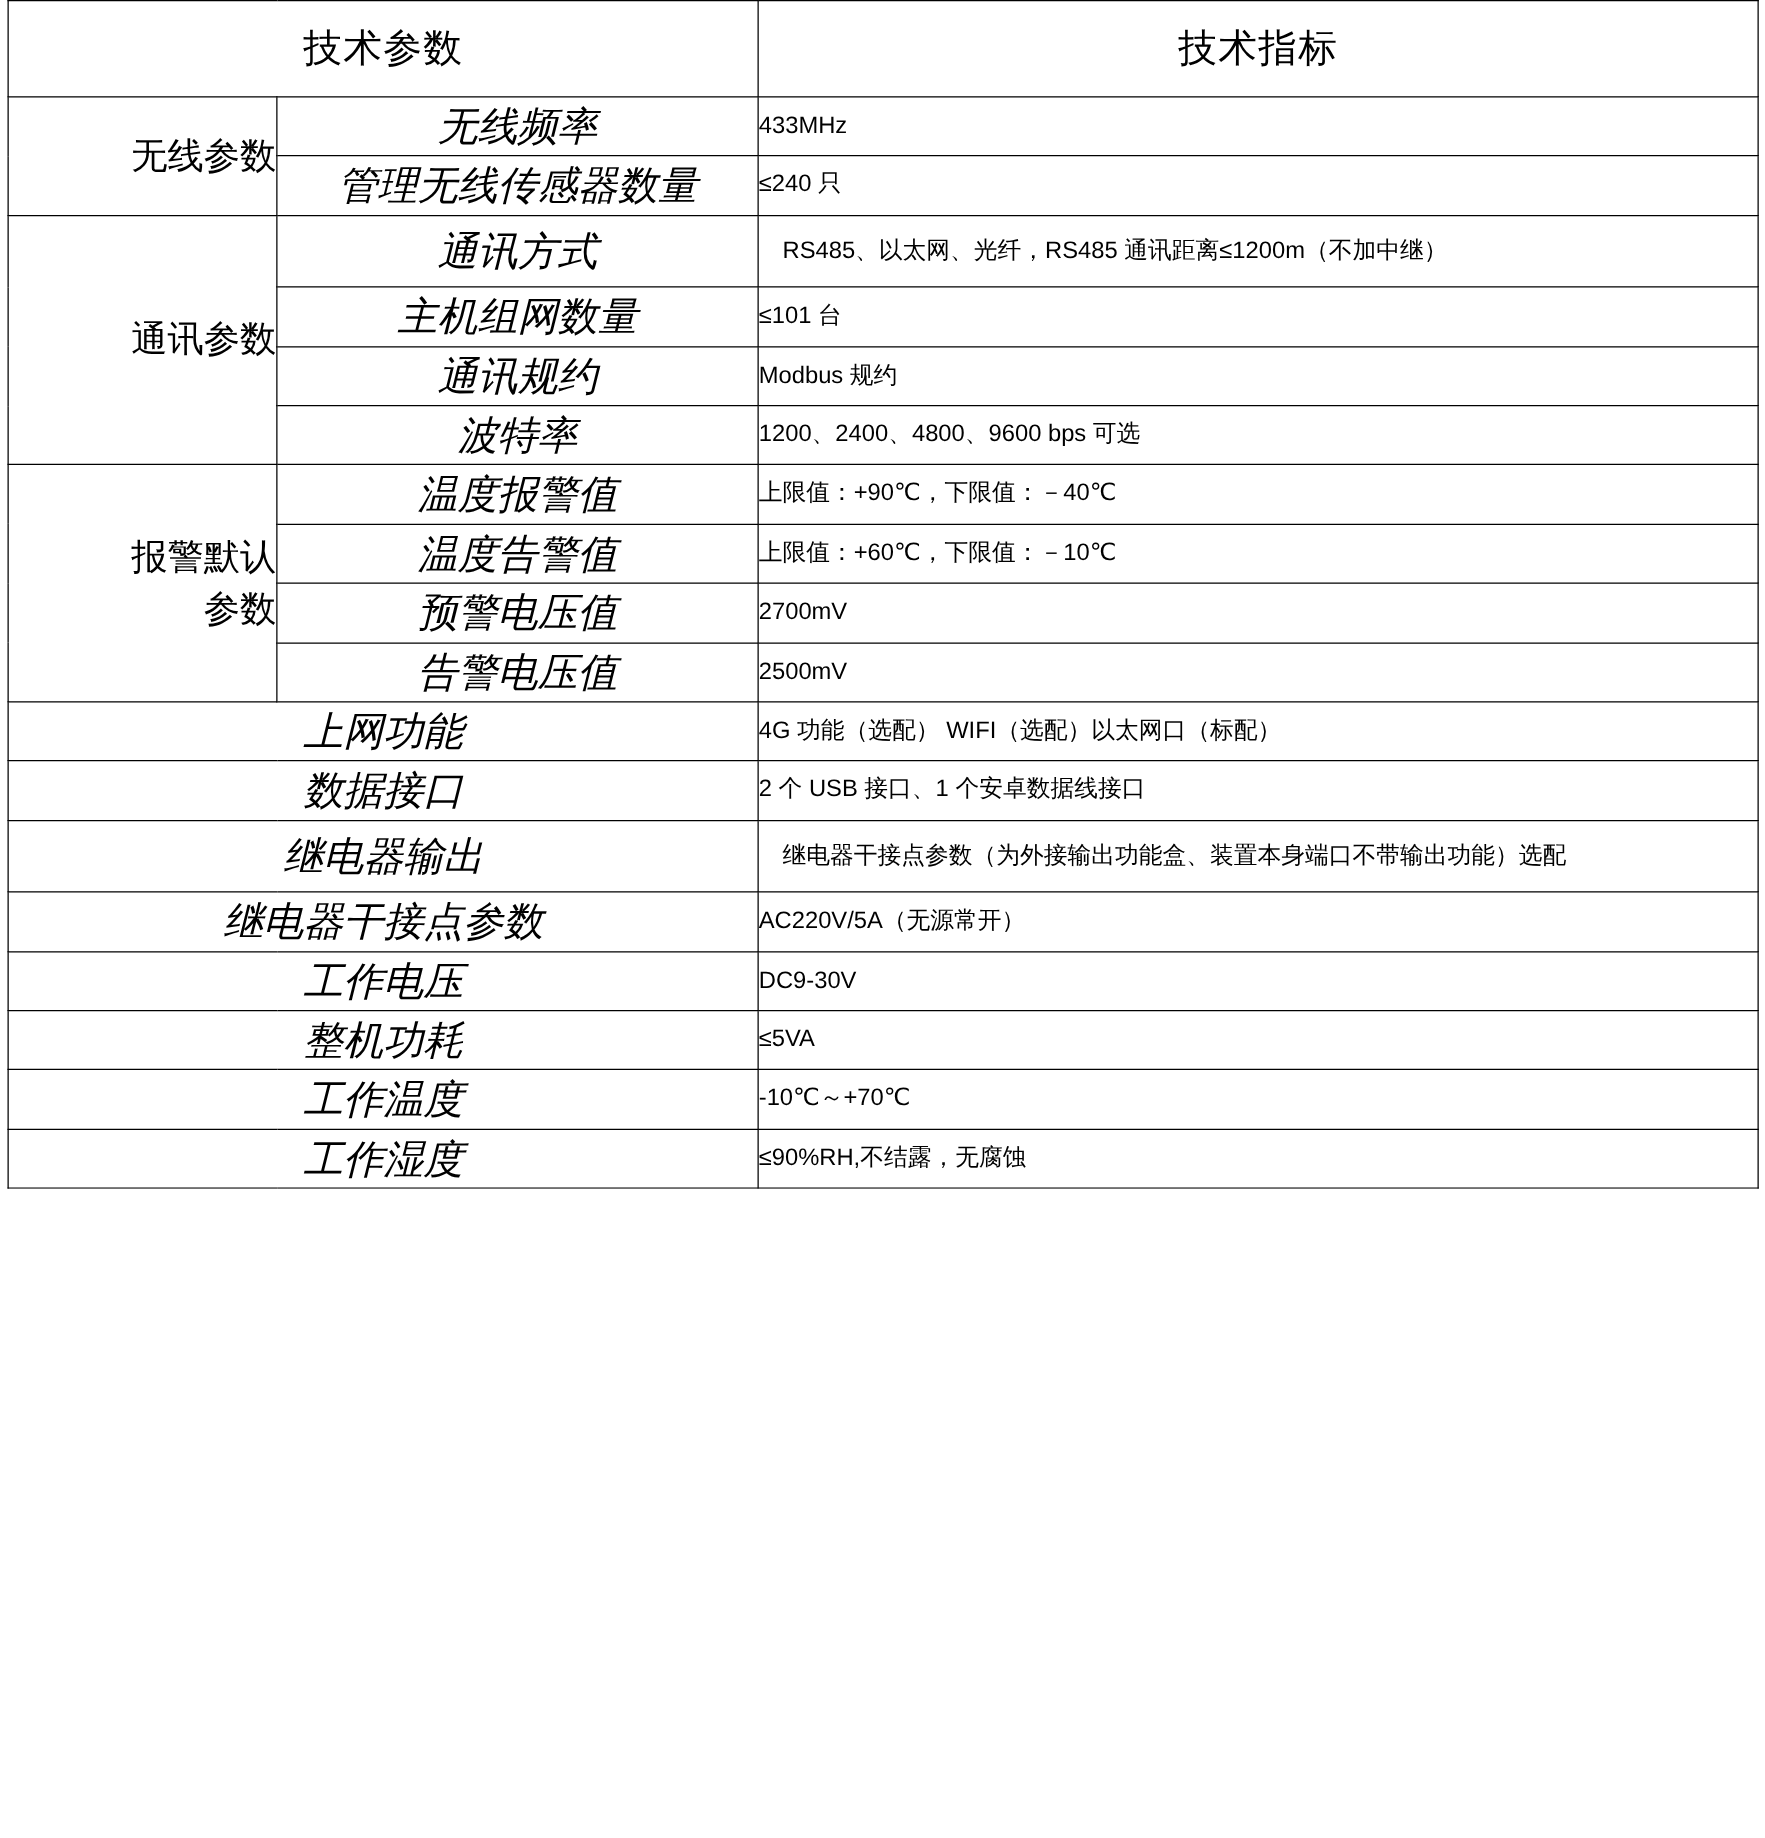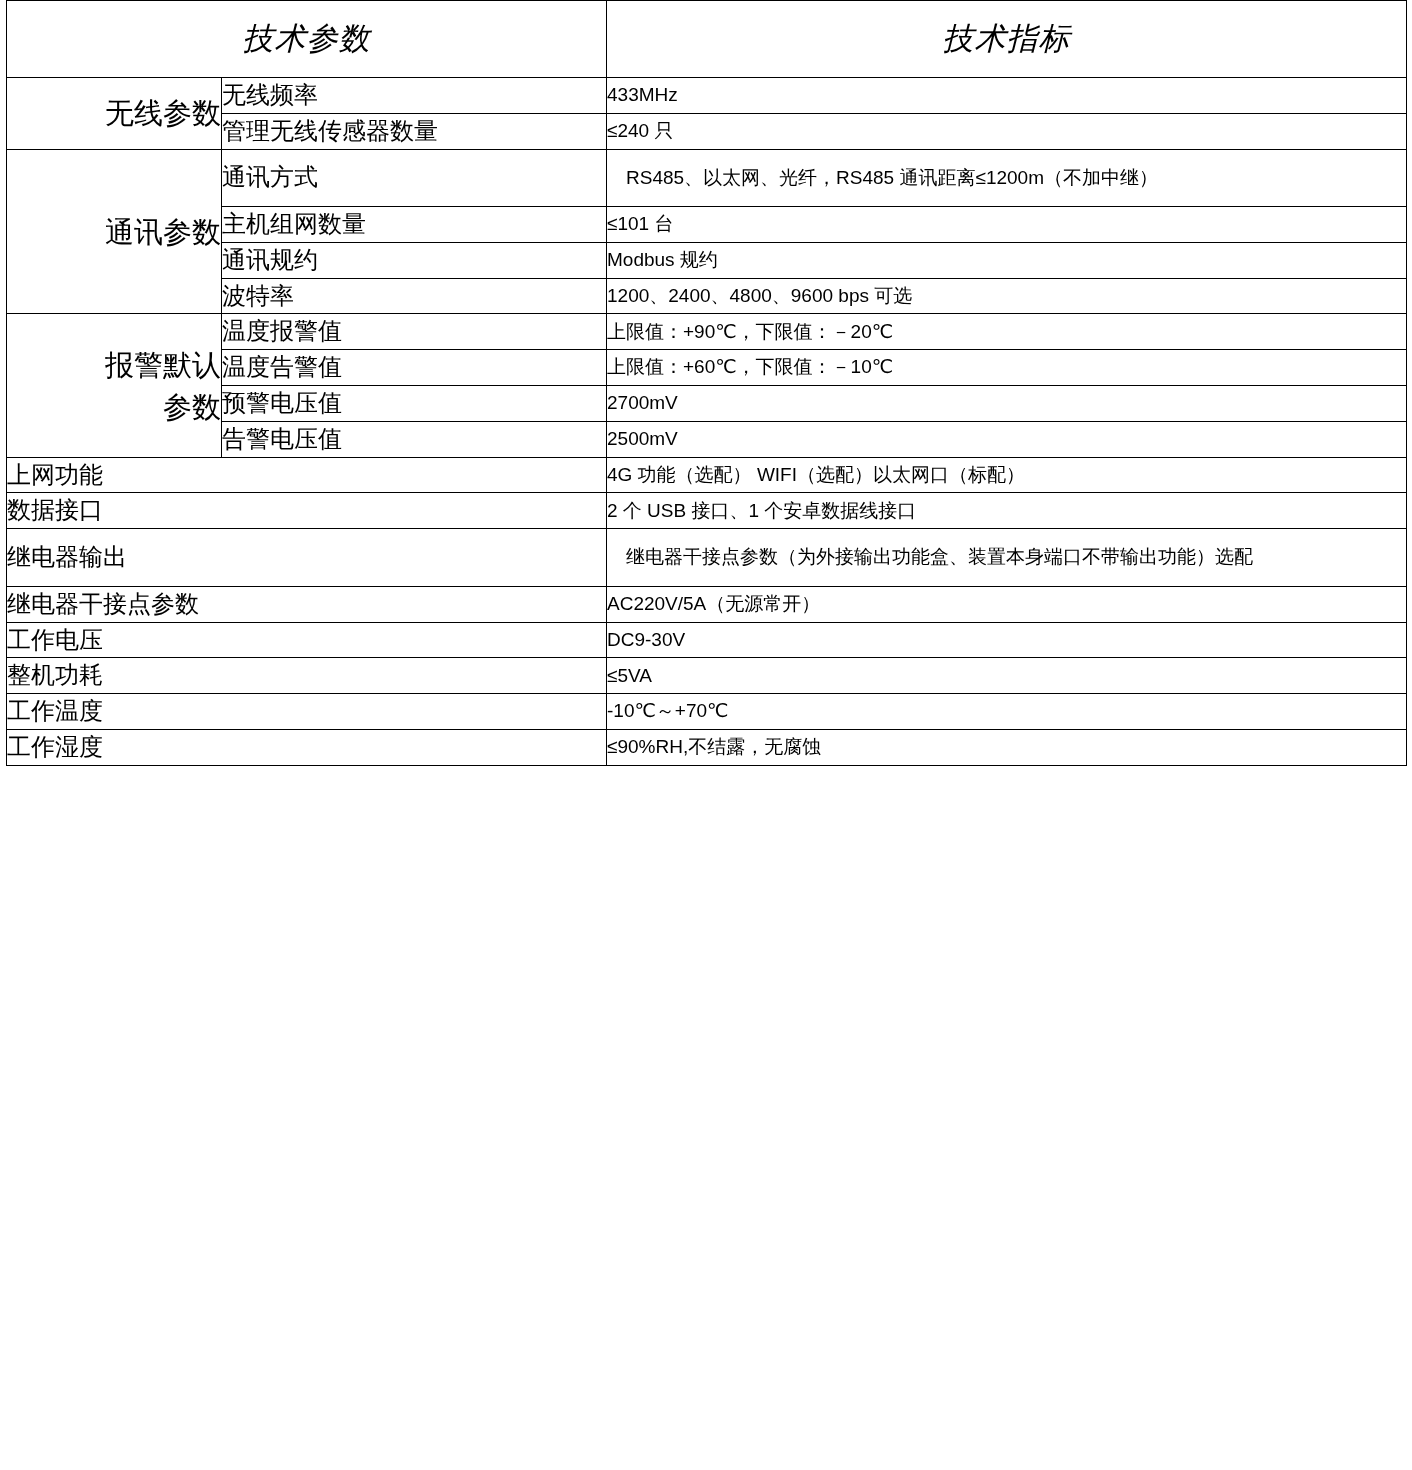--- a/index.html
+++ b/index.html
@@ -23,33 +23,33 @@
     padding: 0;
     vertical-align: middle;
     font-weight: normal;
   }
   .hdr {
     text-align: center;
     font-size: 31px;
     font-weight: bold;
     height: 76px;
     letter-spacing: 1px;
-    font-style: italic;
   }
   .group-cell {
     text-align: right;
     font-size: 29px;
     line-height: 1.45;
     padding: 4px 6px;
   }
   .param-cell {
-    text-align: left;
-    font-size: 24px;
+    text-align: center;
+    font-size: 32px;
     line-height: 1.45;
     padding: 10px 6px;
+    font-style: italic;
   }
   .value-cell {
     text-align: left;
     font-size: 19px;
     line-height: 1.5;
     padding: 12px 10px 12px 14px;
   }
   .value-cell.two-line {
     padding: 14px 10px 14px 19px;
   }
@@ -98,21 +98,21 @@
     </tr>
     <tr>
       <td class="param-cell">波特率</td>
       <td class="value-cell">1200、2400、4800、9600 bps 可选</td>
     </tr>
 
     <tr>
       <td class="group-cell" rowspan="4" style="white-space: pre-line;">报警默认
 参数</td>
       <td class="param-cell">温度报警值</td>
-      <td class="value-cell">上限值：+90℃，下限值：－20℃</td>
+      <td class="value-cell">上限值：+90℃，下限值：－40℃</td>
     </tr>
     <tr>
       <td class="param-cell">温度告警值</td>
       <td class="value-cell">上限值：+60℃，下限值：－10℃</td>
     </tr>
     <tr>
       <td class="param-cell">预警电压值</td>
       <td class="value-cell">2700mV</td>
     </tr>
     <tr>

